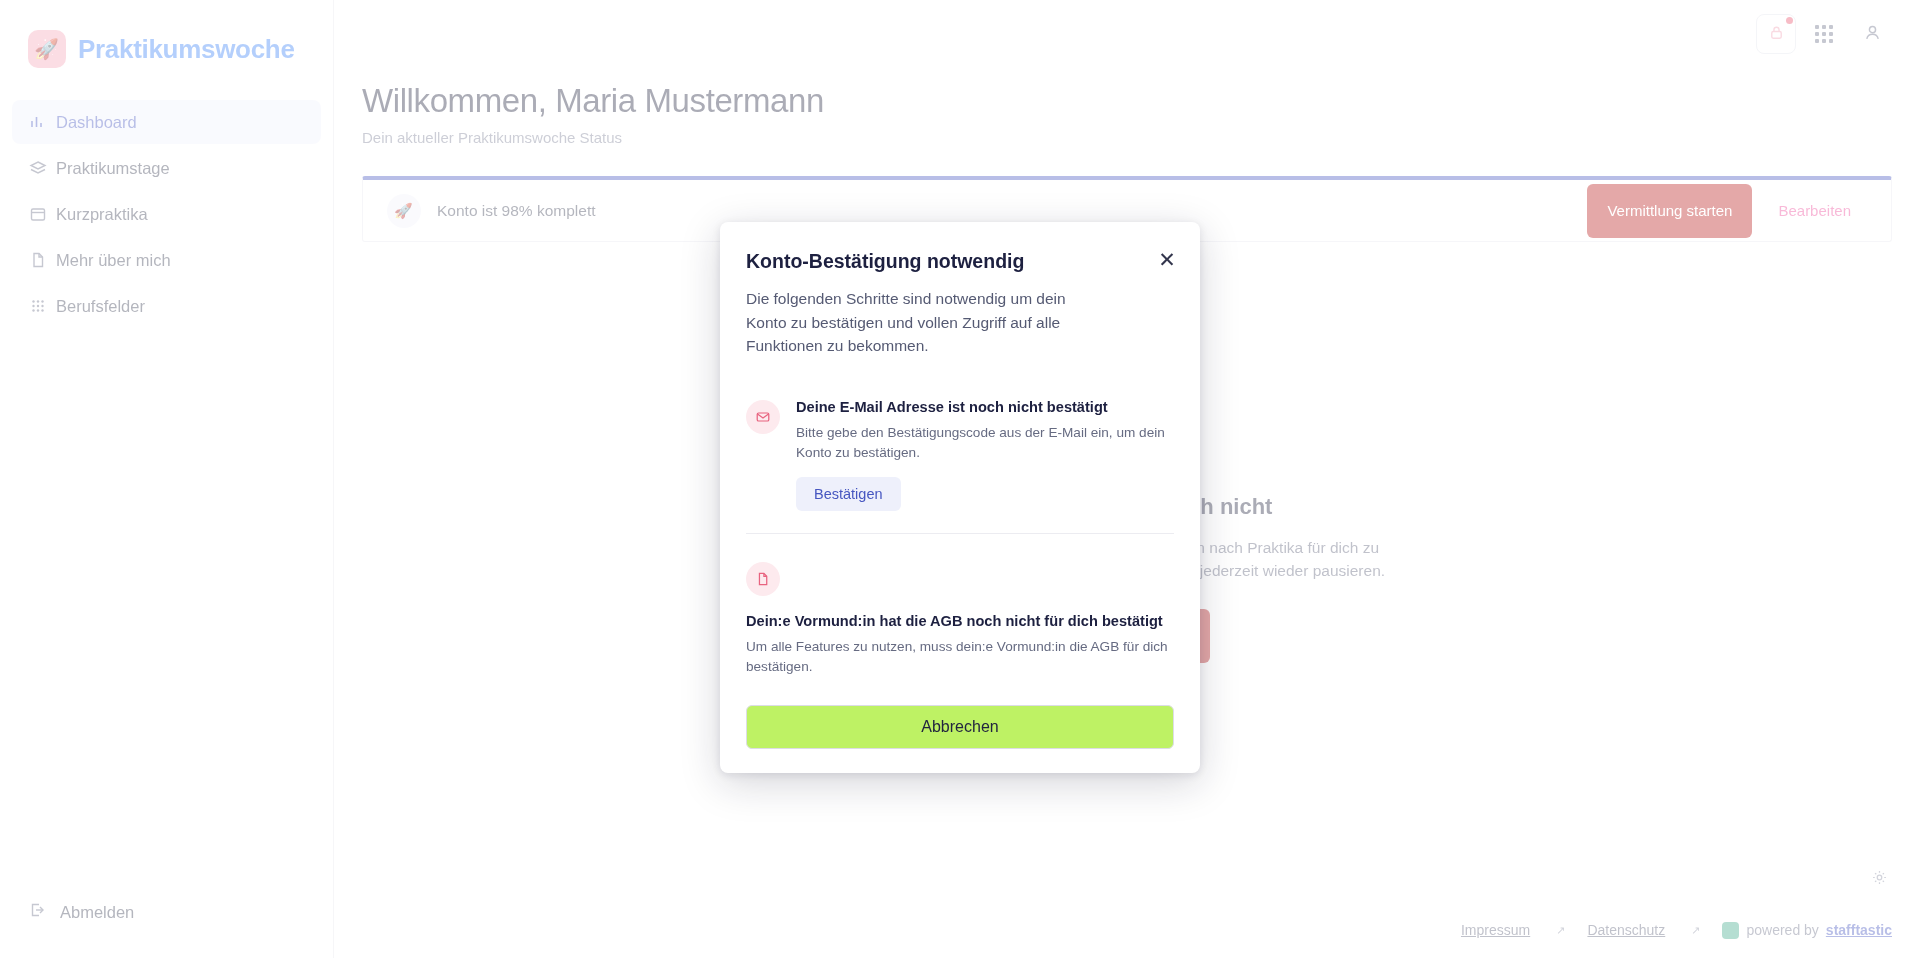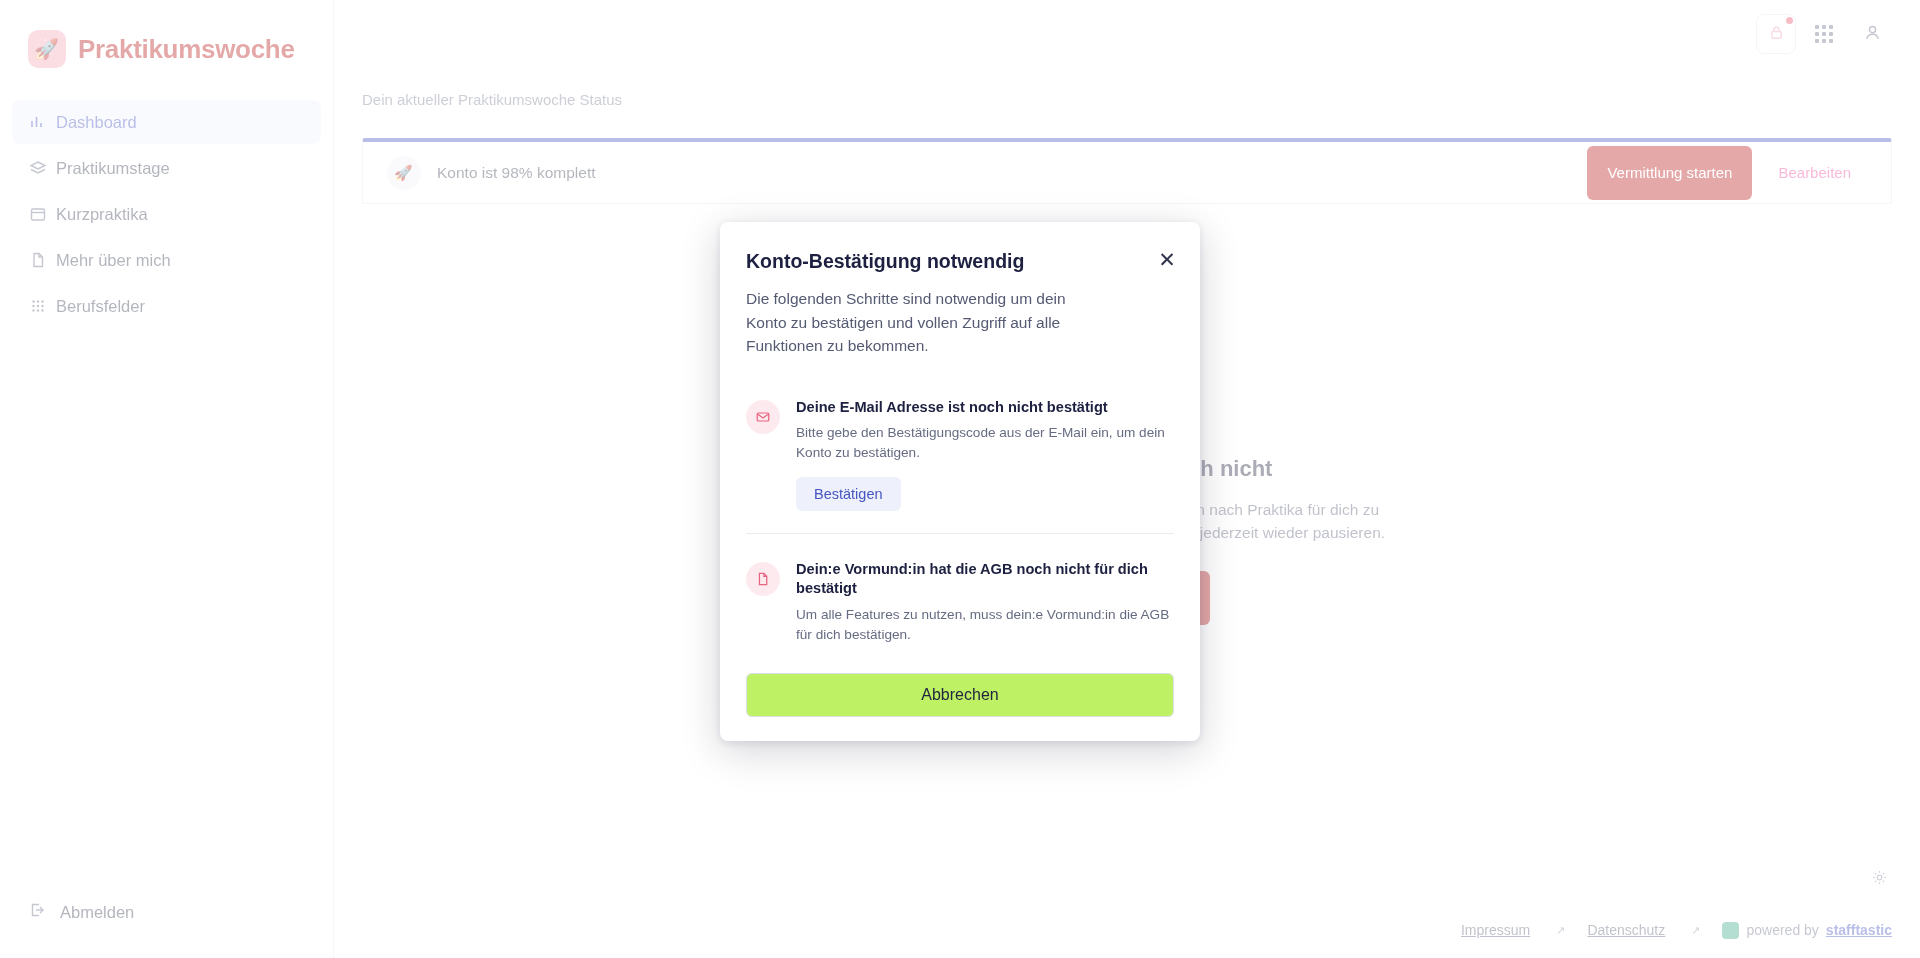--- a/index.html
+++ b/index.html
@@ -23,21 +23,21 @@
     display: flex; align-items: center; gap: 12px;
     padding: 30px 0 0 28px;
   }
   .brand-logo {
     width: 38px; height: 38px; border-radius: 10px;
     background: #f4a6b8;
     display: flex; align-items: center; justify-content: center;
     font-size: 20px; line-height: 1;
   }
   .brand-name {
-    font-size: 26px; font-weight: 700; color: #b91c1c; letter-spacing: -0.3px;
+    font-size: 26px; font-weight: 700; color: #3b82f6; letter-spacing: -0.3px;
   }
   .nav { margin-top: 32px; }
   .nav-item {
     display: flex; align-items: center; gap: 8px;
     height: 44px; margin: 2px 12px; padding: 0 16px;
     border-radius: 8px; cursor: pointer;
     color: #3c4055; font-size: 16.5px;
   }
   .nav-item .nav-ico {
     width: 20px; height: 20px; display: flex; align-items: center;
@@ -189,21 +189,21 @@
     justify-content: center; color: #33364d; font-size: 21px; cursor: pointer;
     line-height: 1;
   }
   .modal-desc {
     margin-top: 14px; font-size: 15.5px; color: #555a73; line-height: 1.52;
     width: 360px;
   }
   .step {
     display: flex; gap: 16px; padding: 26px 0 22px 0;
   }
-  .step + .step { border-top: 1px solid #ececf1; }
+  .step + .step { border-top: 1px solid #ececf1; flex-direction: column; }
   .steps { margin-top: 14px; }
   .step-ico {
     flex: 0 0 auto; width: 34px; height: 34px; border-radius: 50%;
     background: #fdeaee; color: #e8637f;
     display: flex; align-items: center; justify-content: center; font-size: 15px;
     margin-top: 2px;
   }
   .step-body { flex: 1; }
   .step-title { font-size: 14.6px; font-weight: 700; color: #1d2040; line-height: 1.35; }
   .step-text { margin-top: 6px; font-size: 13.6px; color: #666b82; line-height: 1.45; }
@@ -332,20 +332,21 @@
         <span>
           <svg width="19" height="19" viewBox="0 0 18 18" fill="none" stroke="currentColor" stroke-width="1.4">
             <circle cx="9" cy="6.3" r="2.9"></circle>
               <path d="M3.6 15c.6-2.9 2.8-4.3 5.4-4.3s4.8 1.4 5.4 4.3"></path>
           </svg>
         </span>
       </div>
     </div>
 
     <div class="page-head">
+      <h1 class="welcome">Willkommen, Maria Mustermann</h1>
       <div class="subtitle">Dein aktueller Praktikumswoche Status</div>
     </div>
 
     <div class="status-card">
       <div class="status-ico">🚀</div>
       <div class="status-text">Konto ist 98% komplett</div>
       <div class="status-actions">
         <button class="btn-primary">Vermittlung starten</button>
         <button class="btn-ghost">Bearbeiten</button>
       </div>

